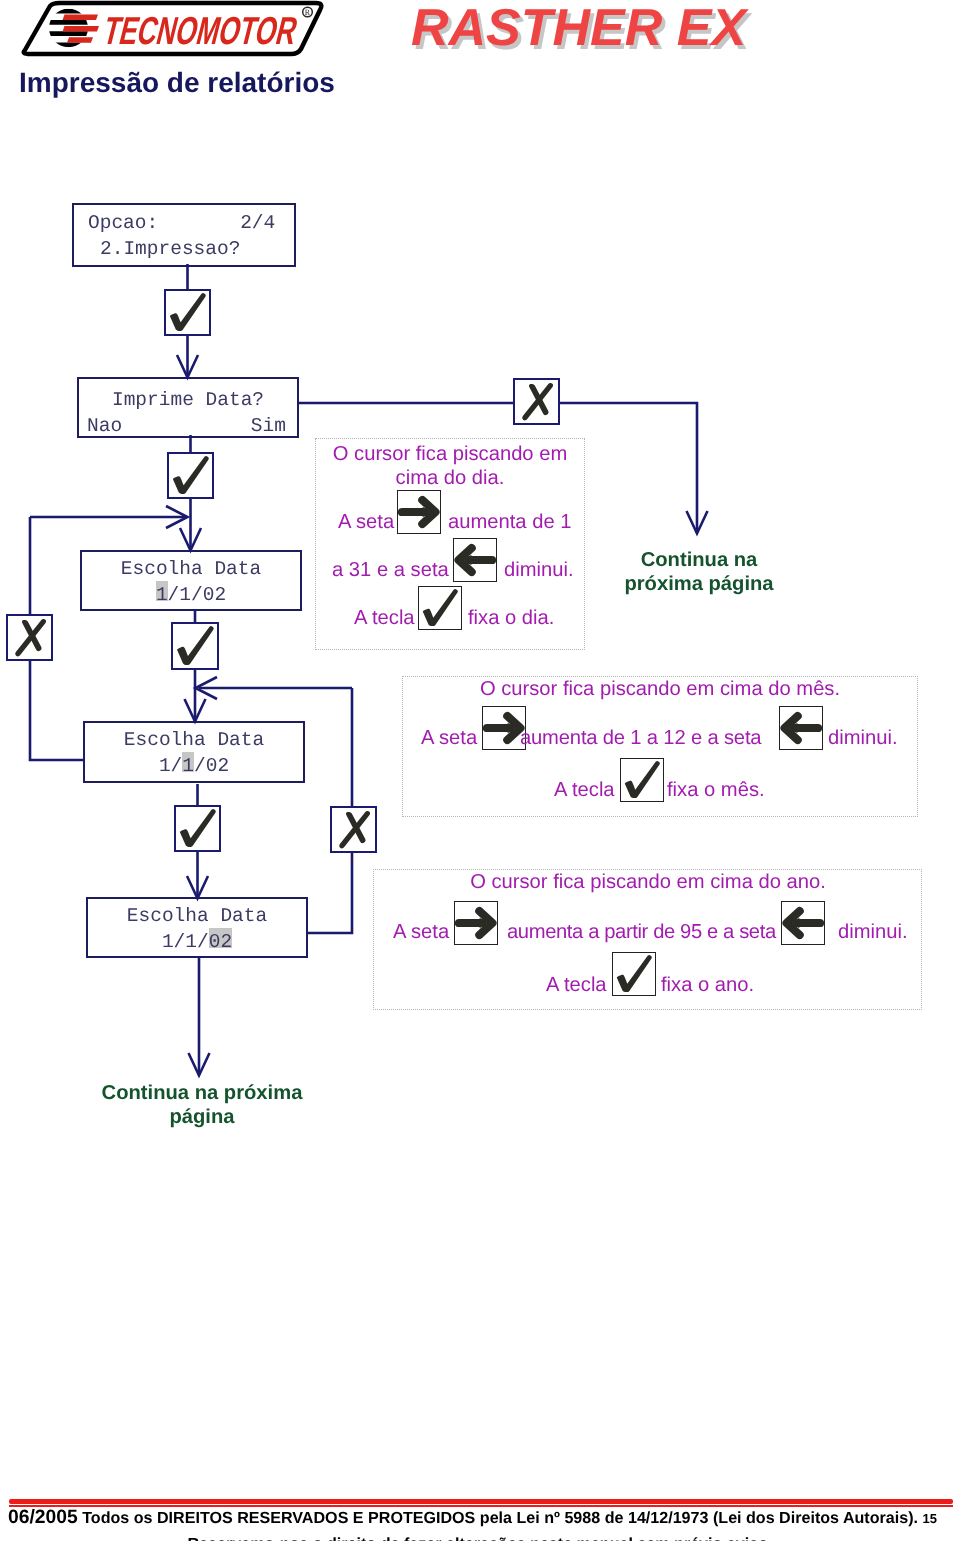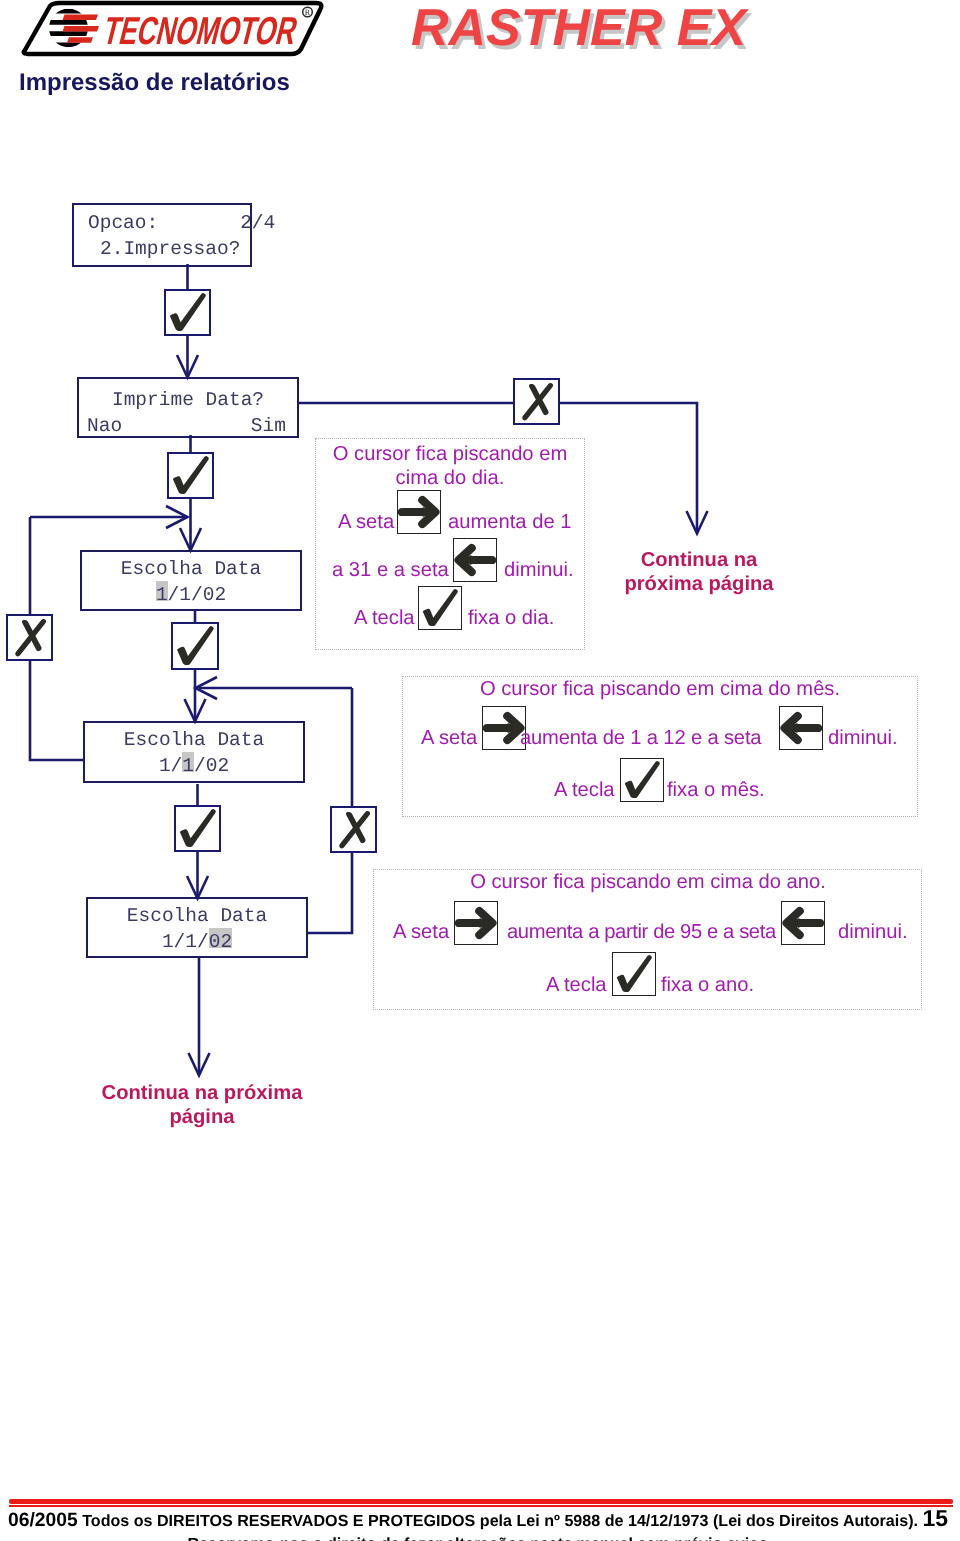--- a/index.html
+++ b/index.html
@@ -4,32 +4,32 @@
 <style>
   html,body{margin:0;padding:0;background:#fff;}
   body{width:960px;height:1541px;position:relative;overflow:hidden;
        font-family:"Liberation Sans",sans-serif;
        -webkit-font-smoothing:antialiased;text-rendering:geometricPrecision;}
   .abs{position:absolute;}
   
   #hdr-title{left:411px;top:3px;font-size:52px;font-weight:bold;font-style:italic;
              color:#ef4444;letter-spacing:0px;line-height:51px;
              text-shadow:3.5px 3.5px 0 #c6c6c6;}
-  #subtitle{left:19px;top:73px;font-size:24px;font-weight:bold;color:#17175e;line-height:20px;}
+  #subtitle{left:19px;top:73px;font-size:28px;font-weight:bold;color:#17175e;line-height:20px;}
   
   .lcdbox{border:2px solid #1d1d5e;background:#fff;box-sizing:border-box;
           font-family:"Liberation Mono","DejaVu Sans Mono",monospace;
           color:#3b3b63;font-size:19.5px;text-align:center;}
   .lcdrow{white-space:pre;line-height:26px;height:26px;}
   .hl{position:relative;z-index:1;}
   .hl::before{content:"";position:absolute;left:0;top:-3.5px;width:100%;height:20px;background:#c6c6c6;z-index:-1;}
   .lcdrow{isolation:isolate;}
   .dotbox{border:1px dotted #b4b4b4;box-sizing:border-box;position:absolute;}
   .ptxt{color:#a21caf;font-size:20.2px;white-space:nowrap;position:absolute;line-height:20px;}
-  .bold-nav{color:#be185d;font-weight:bold;font-size:20.2px;line-height:24px;
+  .bold-nav{color:#14532d;font-weight:bold;font-size:20.2px;line-height:24px;
             text-align:center;position:absolute;}
   .iconbox{position:absolute;box-sizing:border-box;background:#fff;}
   
   #rule1{left:9px;top:1499px;width:944px;height:5px;background:#ec1c18;border-radius:2px;}
   #rule2{left:9px;top:1505px;width:944px;height:2px;background:#ec1c18;}
   #ftxt{left:8px;top:1508px;font-size:16.1px;font-weight:bold;color:#000;white-space:nowrap;
         line-height:20px;}
   #fnotice{left:0px;top:1534px;width:960px;text-align:center;font-size:16.1px;
            font-weight:bold;color:#000;white-space:nowrap;line-height:20px;}
 </style>
@@ -97,21 +97,21 @@
   <symbol id="ic-arrow-left" viewBox="0 0 44 44">
     <g stroke="#2b2b26" fill="#2b2b26" stroke-linecap="round" stroke-linejoin="round" stroke-width="8.6">
       <polygon points="18.2,16.5 10,22 18.2,27.5" stroke="none"></polygon>
       <path fill="none" d="M 39.8 22 L 16.2 22"></path>
       <path fill="none" d="M 18.5 9.5 L 4.8 22 L 18.5 34.5"></path>
     </g>
   </symbol>
  </defs>
 </svg>
 
-<div class="abs lcdbox" style="left:72px;top:203px;width:180px;height:64px;padding-top:5px;">
+<div class="abs lcdbox" style="left:72px;top:203px;width:224px;height:64px;padding-top:5px;">
   <div class="lcdrow" style="text-align:left;padding-left:14px;"><span>Opcao:</span><span>       </span><span>2/4</span></div>
   <div class="lcdrow" style="text-align:left;padding-left:26px;">2.Impressao?</div>
 </div>
 
 <div class="abs lcdbox" style="left:77px;top:377px;width:222px;height:61px;padding-top:8px;">
   <div class="lcdrow">Imprime Data?</div>
   <div class="lcdrow" style="text-align:left;padding-left:8px;"><span>Nao</span><span>           </span><span>Sim</span></div>
 </div>
 
 <div class="abs lcdbox" style="left:80px;top:550px;width:222px;height:61px;padding-top:4px;">
@@ -284,15 +284,15 @@
   <svg width="100%" height="100%" viewBox="0 0 48 48">
       <use href="#ic-cross"></use>
     </svg>
 </div>
 
 <div class="abs" id="rule1"></div>
 <div class="abs" id="rule2"></div>
 <div class="abs" id="ftxt">
   <span style="font-size:19.3px;">06/2005</span>
   <span>Todos os DIREITOS RESERVADOS E PROTEGIDOS pela Lei nº 5988 de 14/12/1973 (Lei dos Direitos Autorais).</span>
-  <span style="font-size:23px;text-align:center;">15</span>
+  <span style="font-size:13px;text-align:center;">15</span>
 </div>
 <div class="abs" id="fnotice">Reservamo-nos o direito de fazer alterações neste manual sem prévio aviso.</div>
 
 </body></html>

